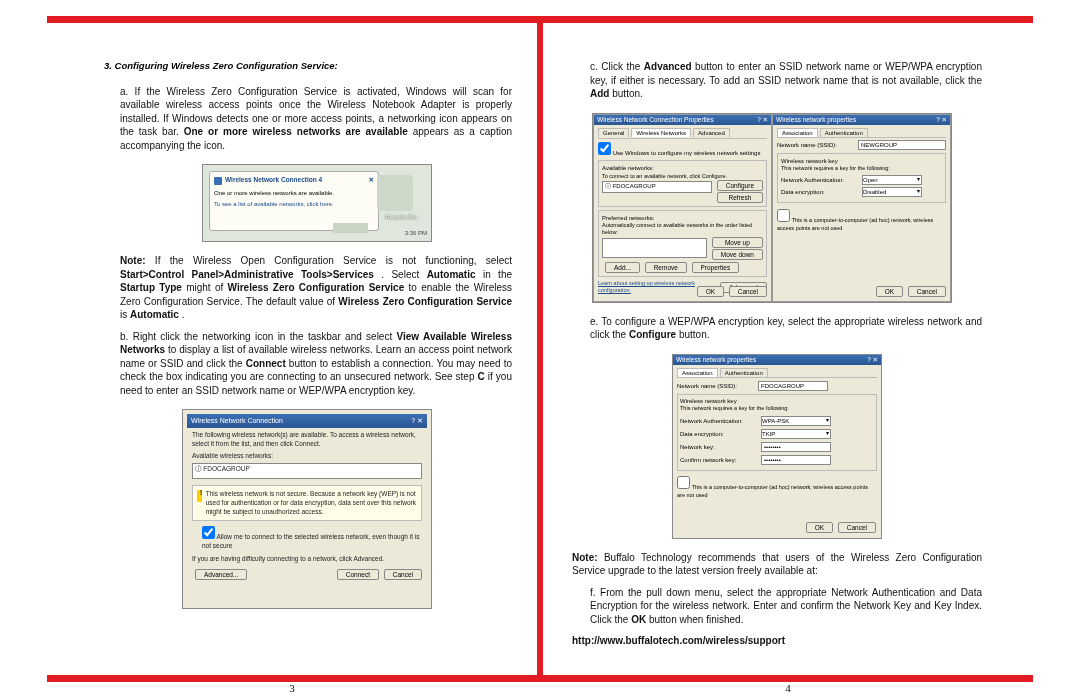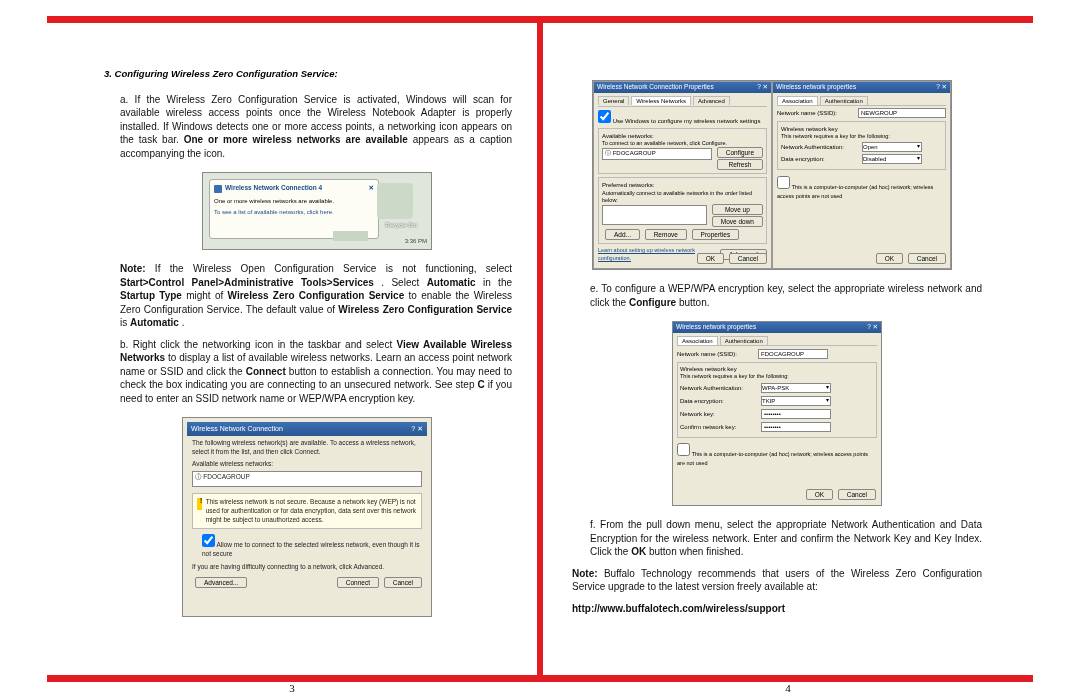--- a/index.html
+++ b/index.html
@@ -34,21 +34,21 @@
     width: 490px;
     display: flex;
     justify-content: center;
     font-size: 11px;
     font-family: Georgia, serif;
   }
   .pagenum.left { left: 47px; }
   .pagenum.right { left: 543px; }
   .col {
     position: absolute;
-    top: 68px;
+    top: 60px;
     width: 410px;
     line-height: 1.35;
   }
   .col.left { left: 102px; }
   .col.right { left: 572px; }
   .section-title {
     font-style: italic;
     font-weight: bold;
     font-size: 9.5px;
     margin-left: 2px;
@@ -189,20 +189,27 @@
       <div class="btnrow">
         <button style="float:left;">Advanced...</button>
         <button>Connect</button>
         <button>Cancel</button>
       </div>
     </div>
   </div>
 </div>
 
 <div class="col right">
+  <div class="para indent">
+    <span>c. Click the </span>
+    <b>Advanced</b>
+    <span> button to enter an SSID network name or WEP/WPA encryption key, if either is necessary. To add an SSID network name that is not available, click the </span>
+    <b>Add</b>
+    <span> button.</span>
+  </div>
 
   <div class="figbox fig3">
     <div class="pane">
       <div class="title">
           <span>Wireless Network Connection Properties</span>
           <span>? ✕</span>
         </div>
       <div style="display:flex; gap:2px; border-bottom:1px solid #bbb; padding-bottom:1px;">
         <span style="padding:0 4px; border:1px solid #bbb; border-bottom:none; background:#ece9d8;">General</span>
         <span style="padding:0 4px; border:1px solid #bbb; border-bottom:none; background:#fff;">Wireless Networks</span>
@@ -317,26 +324,26 @@
           <div class="txt">••••••••</div>
         </div>
     </div>
     <div style="margin-top:5px;"><input type="checkbox" style=""> <span style="font-size:5.5px;">This is a computer-to-computer (ad hoc) network; wireless access points are not used</span></div>
     <div class="btnrow">
       <button class="figbtn">OK</button>
       <button class="figbtn">Cancel</button>
     </div>
   </div>
 
+  <div class="para">
+    <b>Note:</b>
+    <span> Buffalo Technology recommends that users of the Wireless Zero Configuration Service upgrade to the latest version freely available at:</span>
+  </div>
+
   <div class="para indent">
     <span>f. From the pull down menu, select the appropriate Network Authentication and Data Encryption for the wireless network. Enter and confirm the Network Key and Key Index. Click the </span>
     <b>OK</b>
     <span> button when finished.</span>
   </div>
-
-  <div class="para">
-    <b>Note:</b>
-    <span> Buffalo Technology recommends that users of the Wireless Zero Configuration Service upgrade to the latest version freely available at:</span>
-  </div>
   <div class="para">
     <b>http://www.buffalotech.com/wireless/support</b>
   </div>
 </div>
 
 </body></html>

